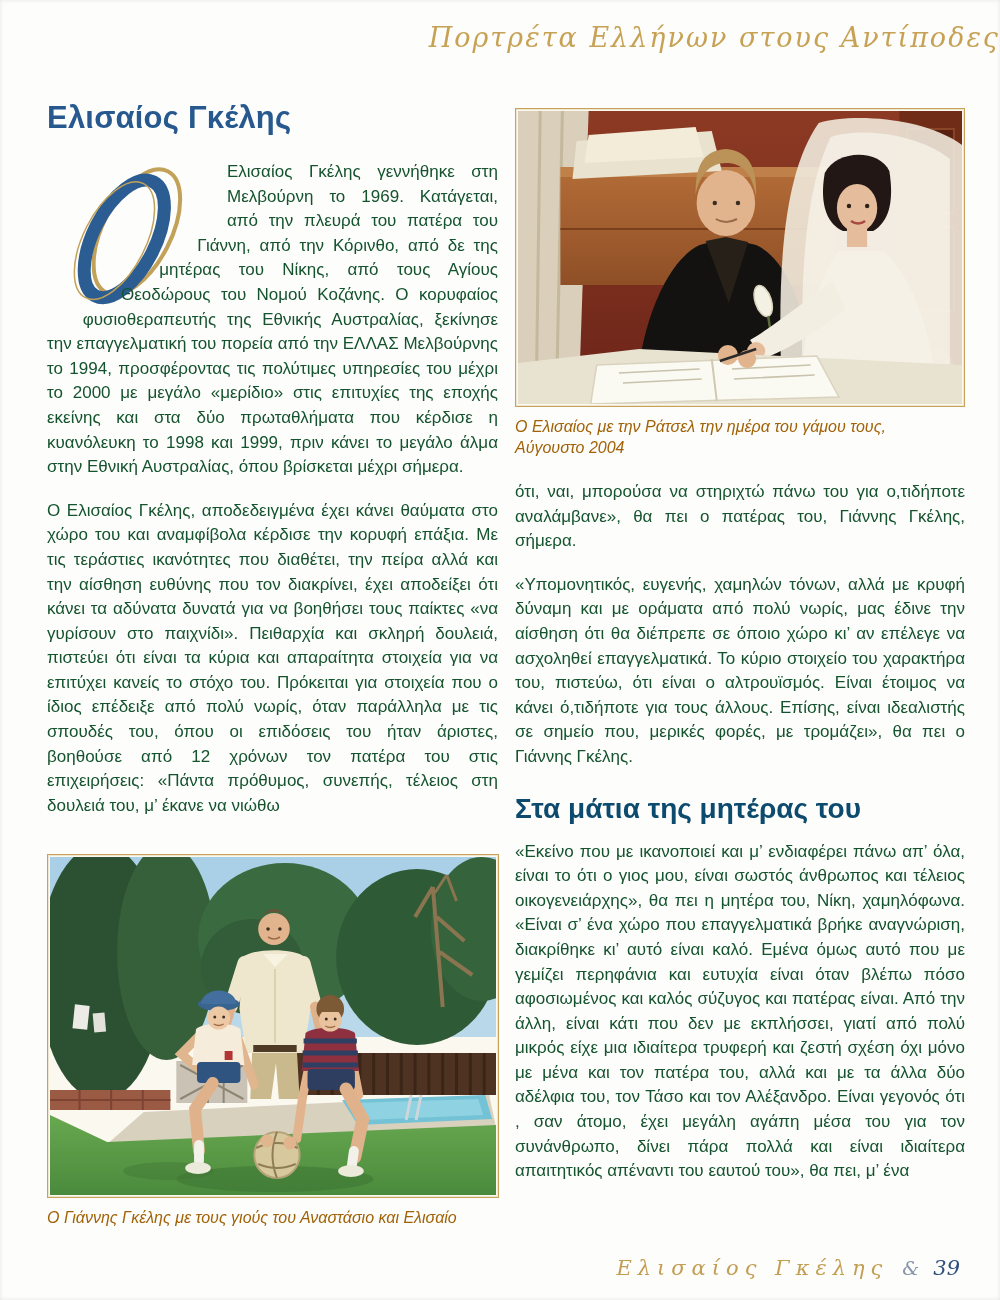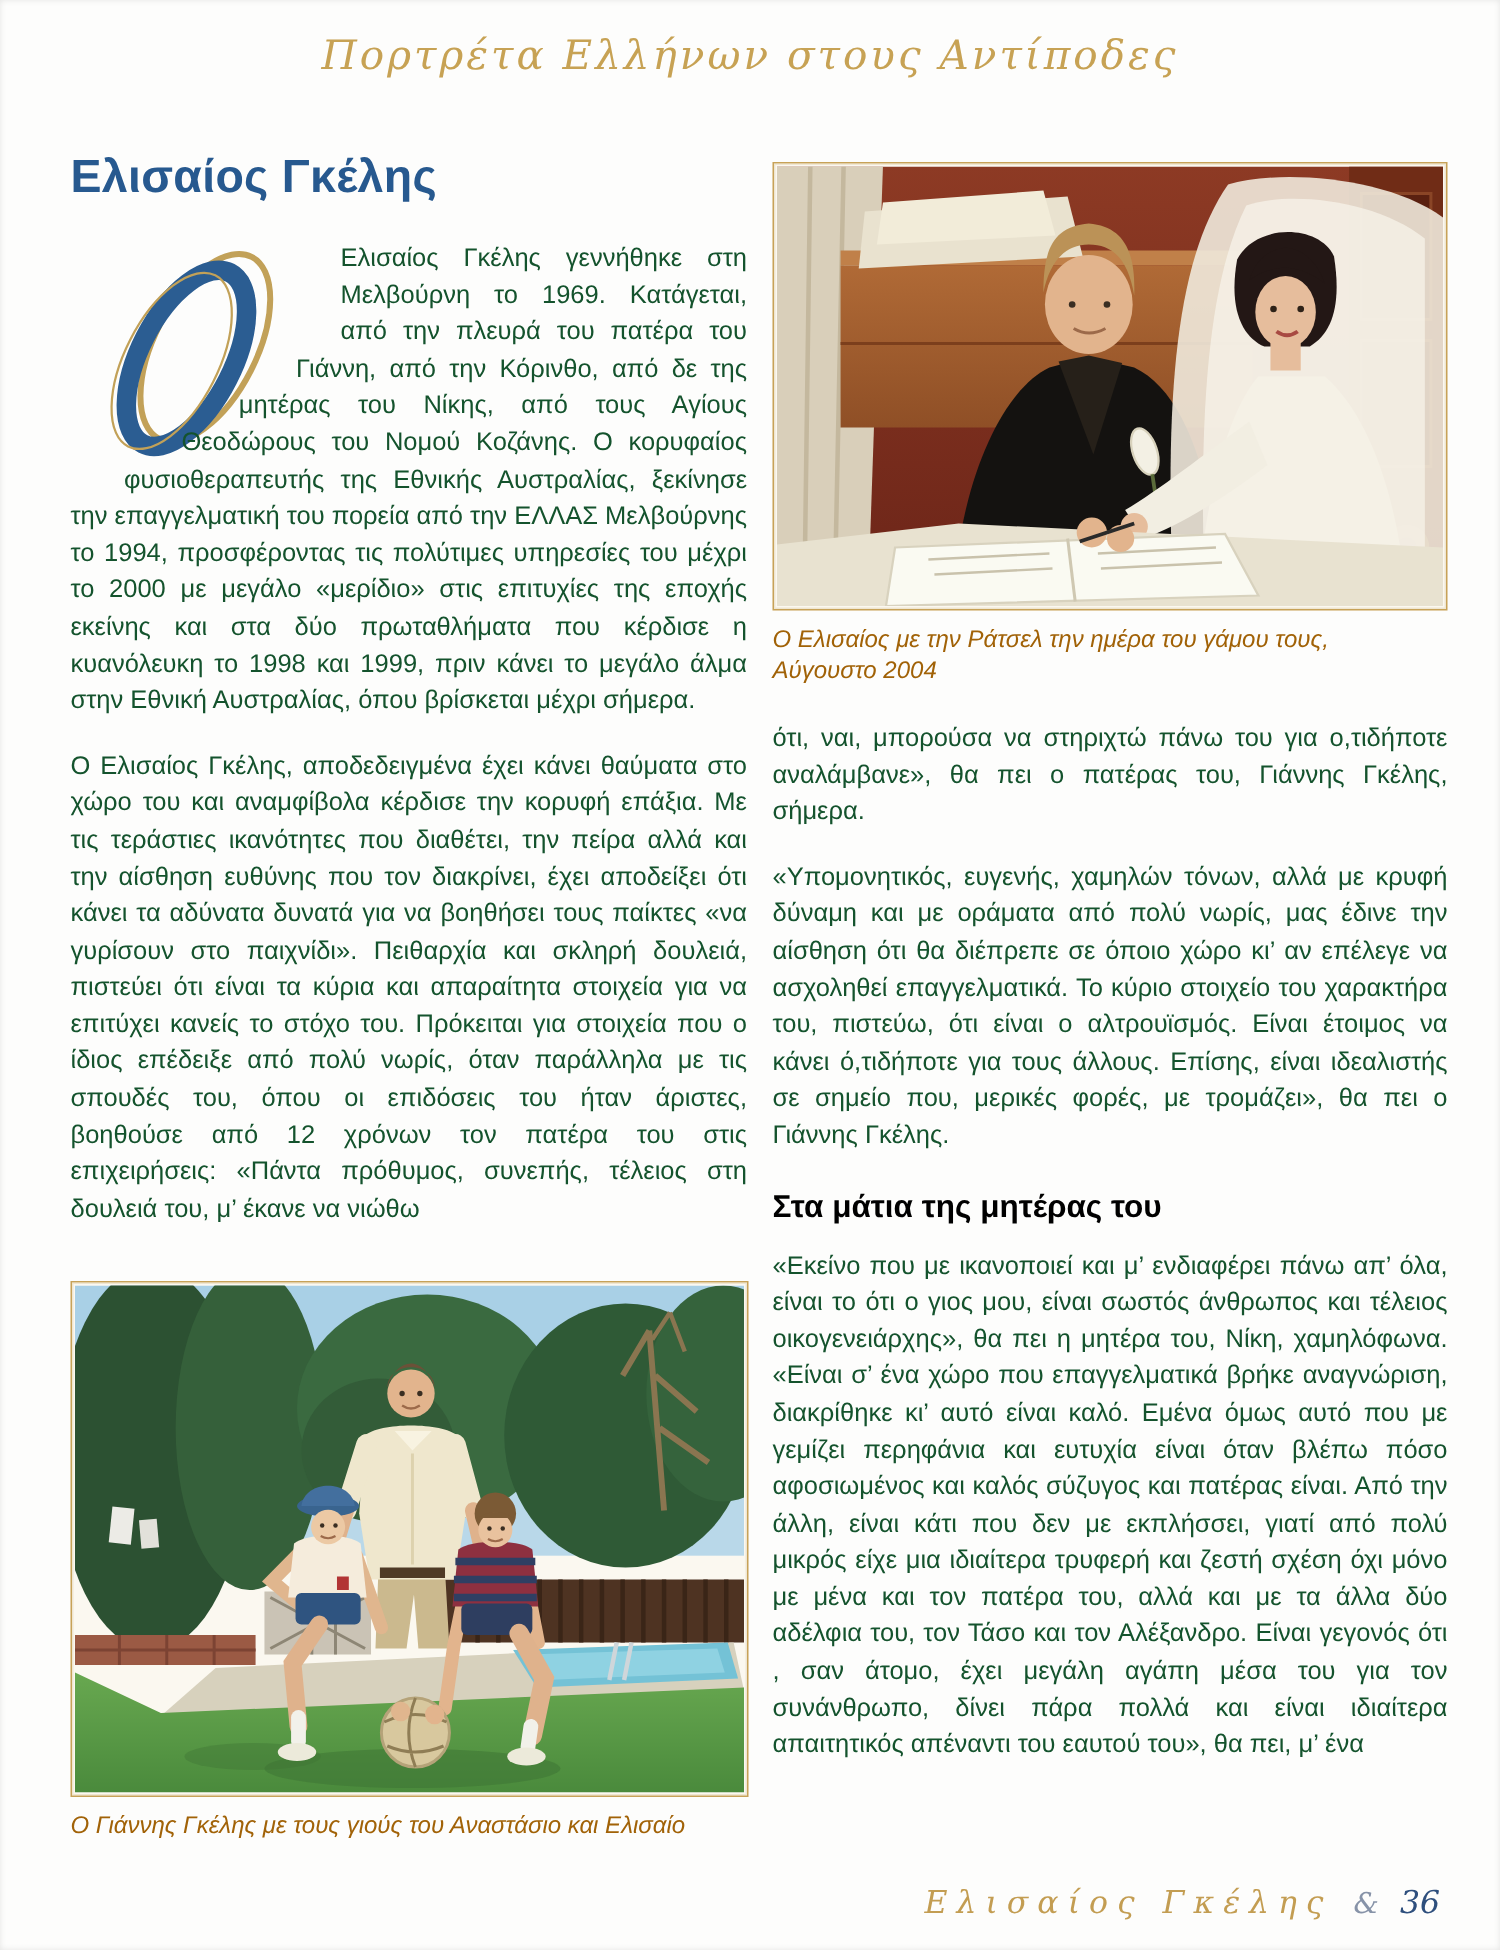--- a/index.html
+++ b/index.html
@@ -4,21 +4,21 @@
 <style>
   html,body{margin:0;padding:0;background:#e9e9e9;}
   .page{
     position:relative;width:1000px;height:1300px;margin:0 auto;
     background:#fdfdfc;overflow:hidden;
     font-family:"Liberation Sans","DejaVu Sans",sans-serif;
     box-shadow:inset 0 0 4px rgba(0,0,0,.10);
   }
   
   .series-header{
-    position:absolute;top:22px;left:0;right:0;text-align:center;
+    position:absolute;top:22px;left:0;right:0;text-align:right;
     font-family:"DejaVu Serif","Liberation Serif",serif;
     font-style:italic;font-size:27px;letter-spacing:2px;color:#c7a254;
   }
   
   .left-col{position:absolute;left:47px;top:100px;width:451px;}
   .right-col{position:absolute;left:515px;top:108px;width:450px;}
   .article-title{
     font-size:31px;font-weight:bold;color:#27598f;
     margin:0 0 24px 0;letter-spacing:.2px;
   }
@@ -39,21 +39,21 @@
   }
   .photo-frame svg{display:block;}
   .caption{
     font-style:italic;font-size:16px;line-height:21px;color:#a16207;
     margin-top:9px;
   }
   .family-photo-block{position:absolute;left:47px;top:854px;width:452px;}
   .wedding-caption{margin-bottom:22px;}
   
   .subheading{
-    color:#000000;font-weight:bold;font-size:21px;margin:23px 0 15px 0;
+    color:#0c4a6e;font-weight:bold;font-size:28px;margin:23px 0 15px 0;
   }
   
   .footer{
     position:absolute;right:40px;bottom:20px;display:flex;align-items:baseline;gap:14px;
     font-family:"DejaVu Serif","Liberation Serif",serif;font-style:italic;
   }
   .footer .name{color:#c39d52;font-size:21px;letter-spacing:6px;}
   .footer .ornament{color:#8793a8;font-size:19px;}
   .footer .pagenum{color:#2e4f7d;font-size:21px;}
 </style>
@@ -253,16 +253,16 @@
     <p class="body">«Υπομονητικός, ευγενής, χαμηλών τόνων, αλλά με κρυφή δύναμη και με οράματα από πολύ νωρίς, μας έδινε την αίσθηση ότι θα διέπρεπε σε όποιο χώρο κι’ αν επέλεγε να ασχοληθεί επαγγελματικά. Το κύριο στοιχείο του χαρακτήρα του, πιστεύω, ότι είναι ο αλτρουϊσμός. Είναι έτοιμος να κάνει ό,τιδήποτε για τους άλλους. Επίσης, είναι ιδεαλιστής σε σημείο που, μερικές φορές, με τρομάζει», θα πει ο Γιάννης Γκέλης.</p>
 
     <h2 class="subheading">Στα μάτια της μητέρας του</h2>
 
     <p class="body">«Εκείνο που με ικανοποιεί και μ’ ενδιαφέρει πάνω απ’ όλα, είναι το ότι ο γιος μου, είναι σωστός άνθρωπος και τέλειος οικογενειάρχης», θα πει η μητέρα του, Νίκη, χαμηλόφωνα. «Είναι σ’ ένα χώρο που επαγγελματικά βρήκε αναγνώριση, διακρίθηκε κι’ αυτό είναι καλό. Εμένα όμως αυτό που με γεμίζει περηφάνια και ευτυχία είναι όταν βλέπω πόσο αφοσιωμένος και καλός σύζυγος και πατέρας είναι. Από την άλλη, είναι κάτι που δεν με εκπλήσσει, γιατί από πολύ μικρός είχε μια ιδιαίτερα τρυφερή και ζεστή σχέση όχι μόνο με μένα και τον πατέρα του, αλλά και με τα άλλα δύο αδέλφια του, τον Τάσο και τον Αλέξανδρο. Είναι γεγονός ότι , σαν άτομο, έχει μεγάλη αγάπη μέσα του για τον συνάνθρωπο, δίνει πάρα πολλά και είναι ιδιαίτερα απαιτητικός απέναντι του εαυτού του», θα πει, μ’ ένα</p>
   </div>
 
   <div class="footer">
     <span class="name">Ελισαίος Γκέλης</span>
     <span class="ornament">&amp;</span>
-    <span class="pagenum">36</span>
+    <span class="pagenum">39</span>
   </div>
 
 </div>
 
 </body></html>

